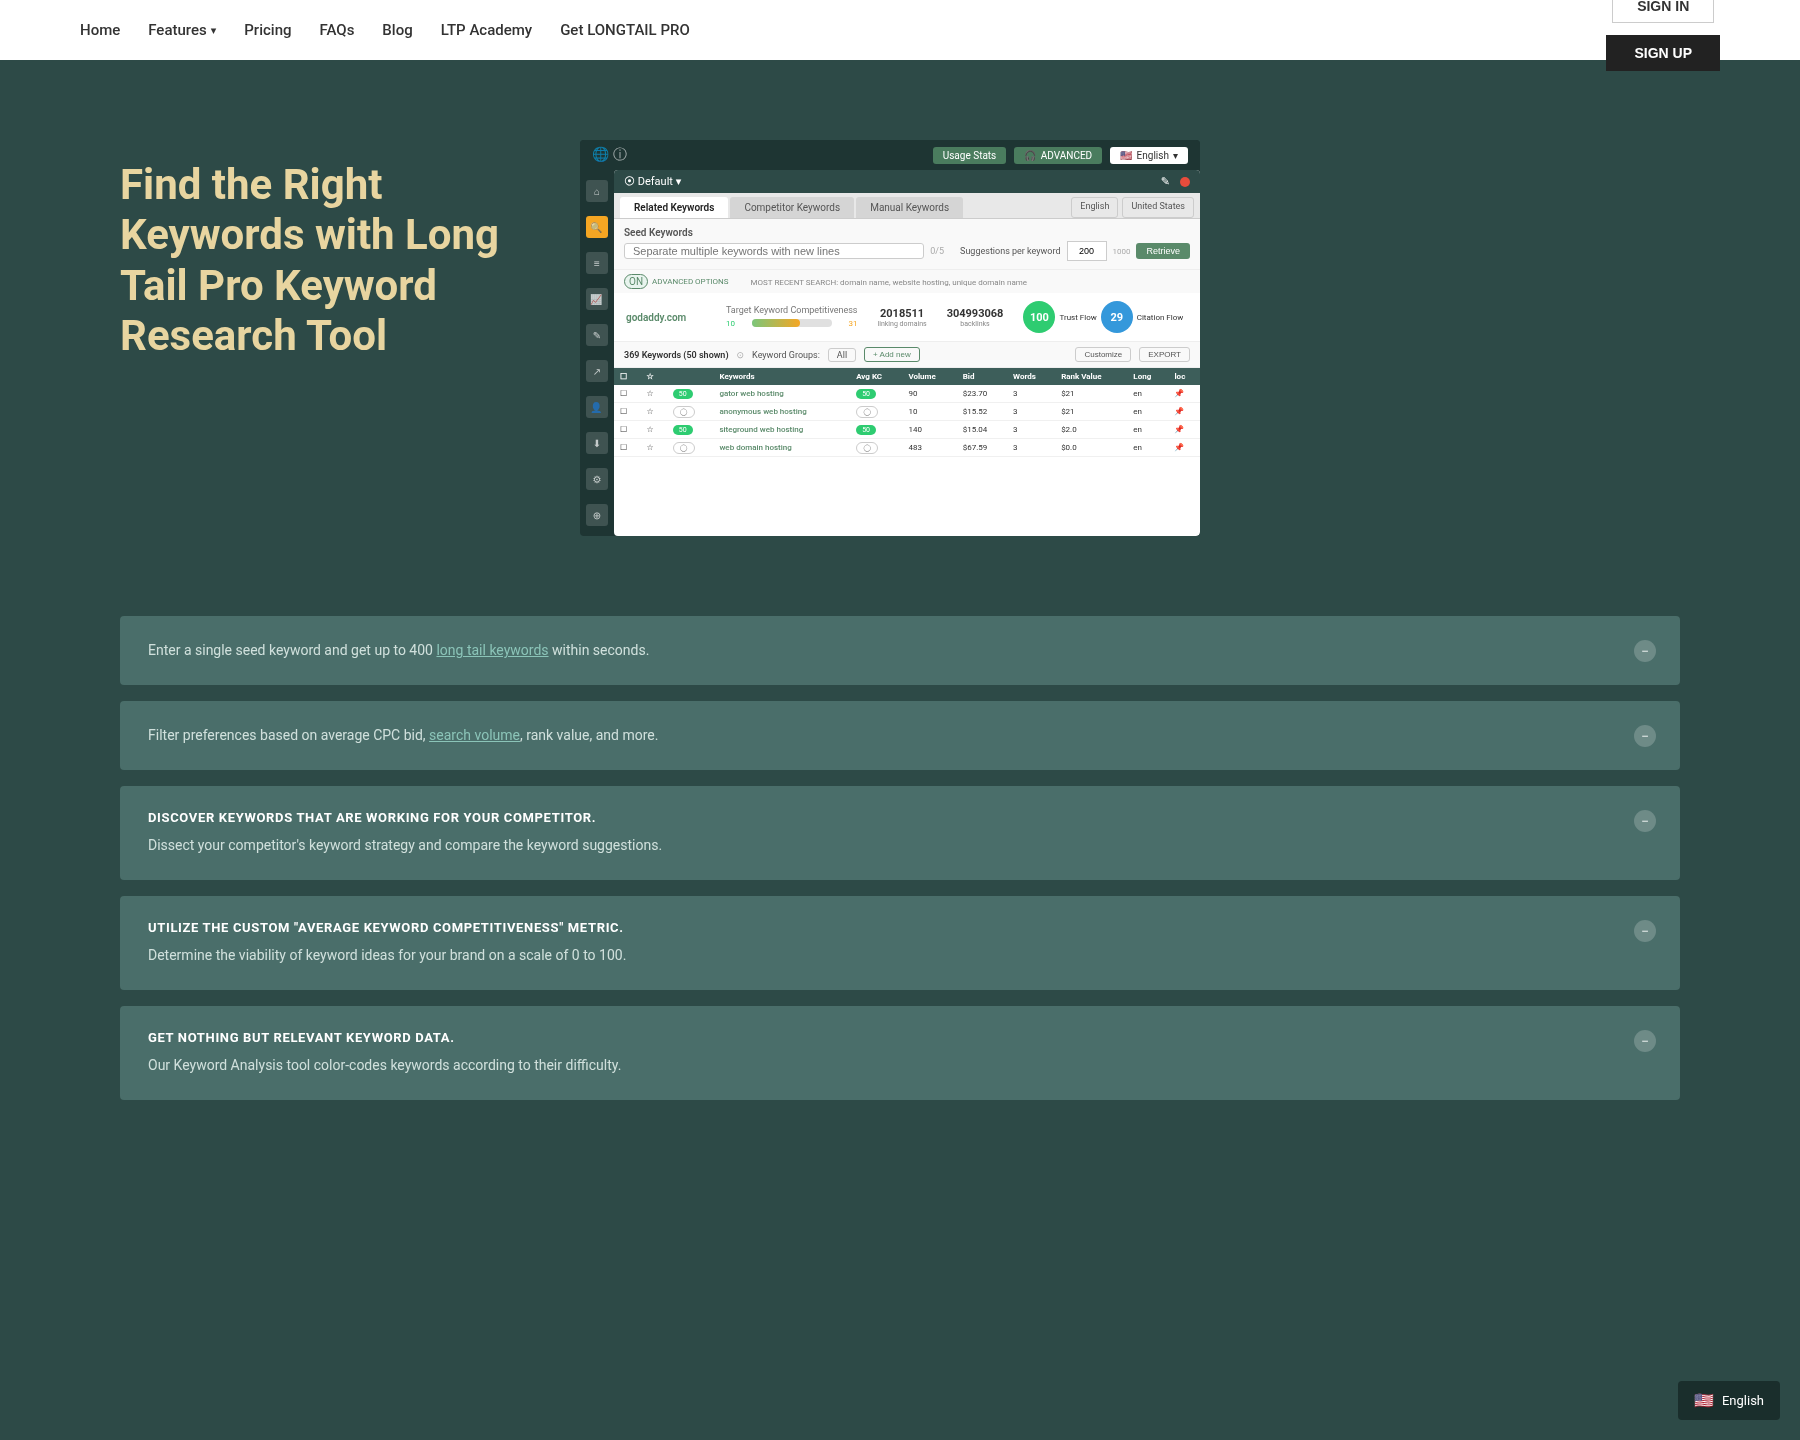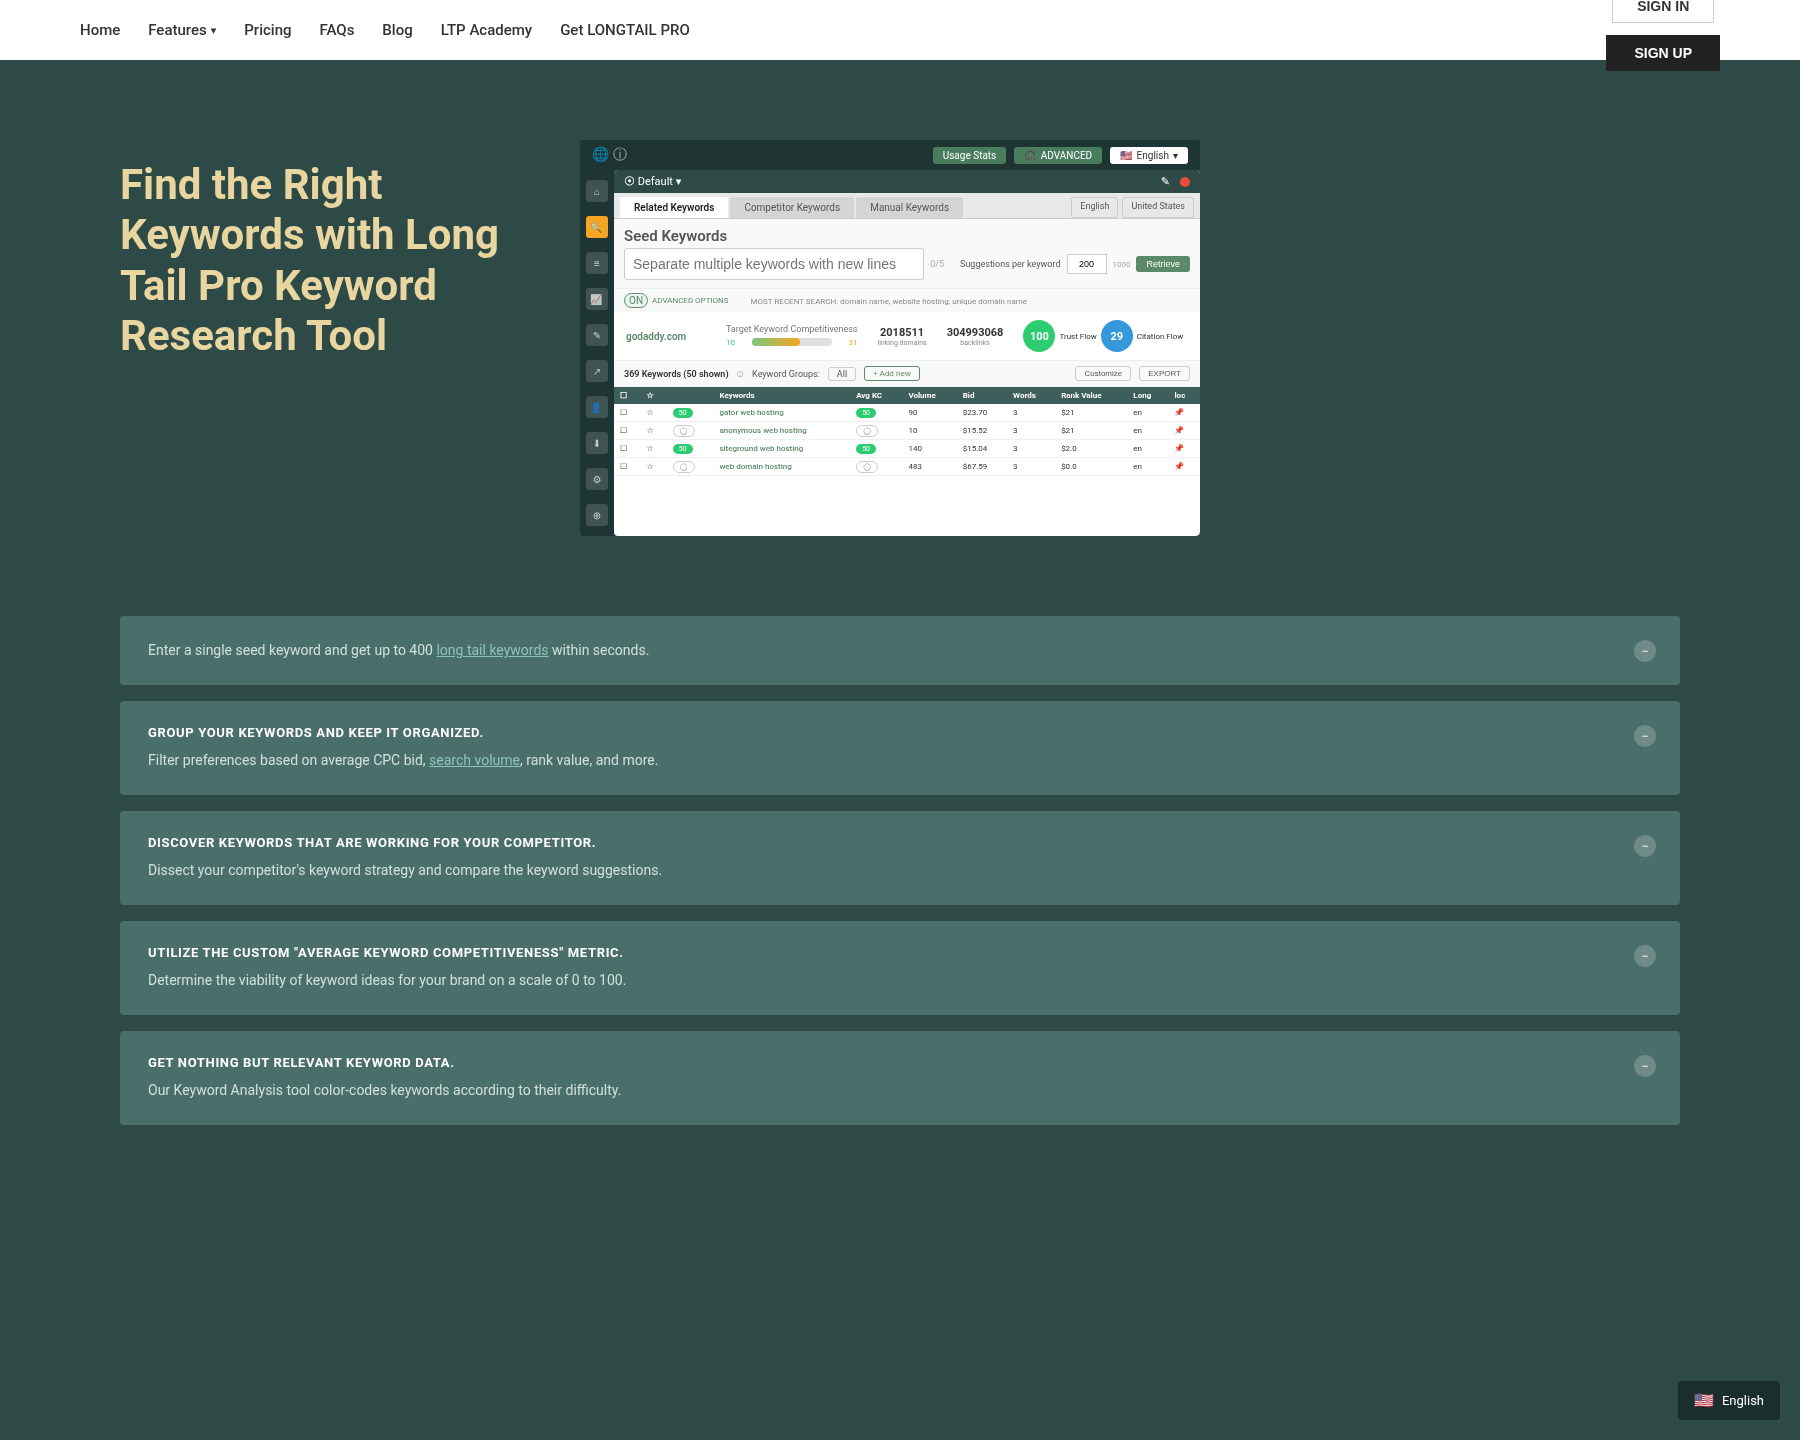--- a/index.html
+++ b/index.html
@@ -188,36 +188,36 @@
       padding: 3px 8px;
       border-radius: 3px;
       color: #555;
     }
     .seed-area {
       padding: 8px 10px;
       background: #f9f9f9;
       border-bottom: 1px solid #eee;
     }
     .seed-label {
-      font-size: 15px;
+      font-size: 10px;
       color: #555;
       margin-bottom: 3px;
       font-weight: 600;
     }
     .seed-input-row {
       display: flex;
       gap: 6px;
       align-items: center;
     }
     .seed-input {
       flex: 1;
-      height: 32px;
+      height: 16px;
       border: 1px solid #ccc;
       border-radius: 3px;
-      font-size: 14px;
+      font-size: 11px;
       padding: 0 8px;
       color: #aaa;
     }
     .seed-counter {
       font-size: 9px;
       color: #aaa;
     }
     .sugg-area {
       display: flex;
       align-items: center;
@@ -612,21 +612,20 @@
 
 <div class="features" id="features-container">
 <div class="feature-card">
     <div class="feature-minus">−</div>
     <div class="feature-desc">
       Enter a single seed keyword and get up to 400 <span class="highlight">long tail keywords</span> within seconds.
     </div>
   </div>
     <div class="feature-card">
     <div class="feature-minus">−</div>
-    <div class="feature-title">GROUP YOUR KEYWORDS AND KEEP IT ORGANIZED.</div>
     <div class="feature-desc">
       Filter preferences based on average CPC bid, <span class="highlight">search volume</span>, rank value, and more.
     </div>
   </div>
     <div class="feature-card">
     <div class="feature-minus">−</div>
     <div class="feature-title">DISCOVER KEYWORDS THAT ARE WORKING FOR YOUR COMPETITOR.</div>
     <div class="feature-desc">
       Dissect your competitor's keyword strategy and compare the keyword suggestions.
     </div>

